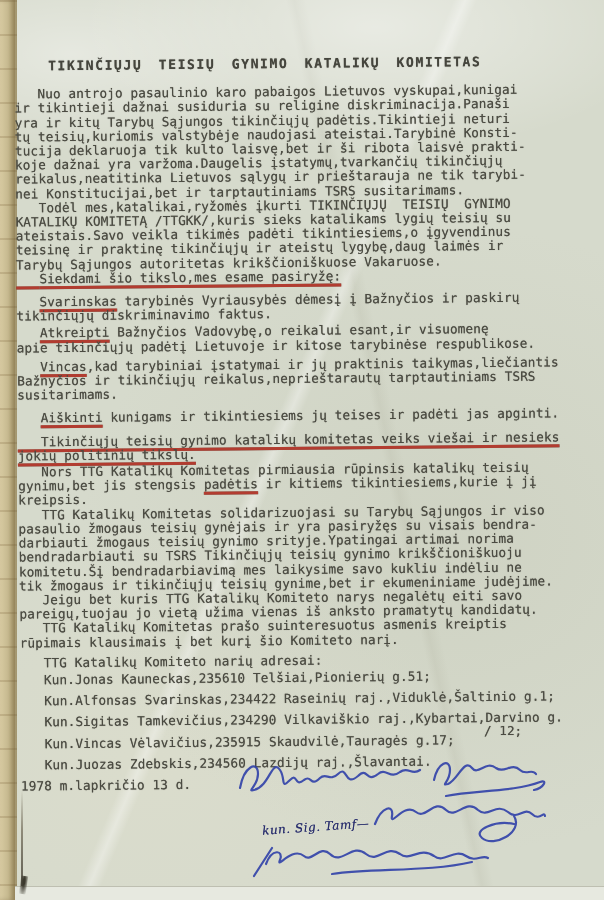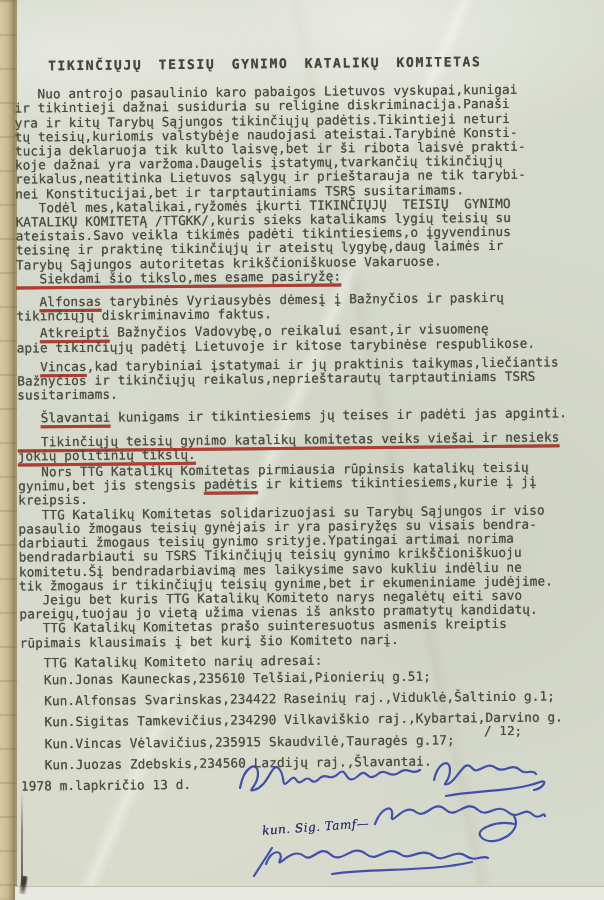--- a/index.html
+++ b/index.html
@@ -113,28 +113,28 @@
 tucija deklaruoja tik kulto laisvę,bet ir ši ribota laisvė prakti-
 koje dažnai yra varžoma.Daugelis įstatymų,tvarkančių tikinčiųjų
 reikalus,neatitinka Lietuvos sąlygų ir prieštarauja ne tik tarybi-
 nei Konstitucijai,bet ir tarptautiniams TSRS susitarimams.</span></p>
         <p class="para"><span>   Todėl mes,katalikai,ryžomės įkurti TIKINČIŲJŲ  TEISIŲ  GYNIMO
 KATALIKŲ KOMITETĄ /TTGKK/,kuris sieks katalikams lygių teisių su
 ateistais.Savo veikla tikimės padėti tikintiesiems,o įgyvendinus
 teisinę ir praktinę tikinčiųjų ir ateistų lygybę,daug laimės ir
 Tarybų Sąjungos autoritetas krikščioniškuose Vakaruose.
 </span><span class="ru">   Siekdami šio tikslo,mes esame pasiryžę:</span></p>
-        <p class="para"><span>   </span><span class="ru">Alfonsas</span><span> tarybinės Vyriausybės dėmesį į Bažnyčios ir paskirų
+        <p class="para"><span>   </span><span class="ru">Svarinskas</span><span> tarybinės Vyriausybės dėmesį į Bažnyčios ir paskirų
 tikinčiųjų diskriminavimo faktus.</span></p>
         <p class="para"><span>   </span><span class="ru">Atkreipti</span><span> Bažnyčios Vadovybę,o reikalui esant,ir visuomenę
 apie tikinčiųjų padėtį Lietuvoje ir kitose tarybinėse respublikose.</span></p>
         <p class="para"><span>   </span><span class="ru">Vincas</span><span>,kad tarybiniai įstatymai ir jų praktinis taikymas,liečiantis
 Bažnyčios ir tikinčiųjų reikalus,neprieštarautų tarptautiniams TSRS
 susitarimams.</span></p>
-        <p class="para"><span>   </span><span class="ru">Šlavantai</span><span> kunigams ir tikintiesiems jų teises ir padėti jas apginti.</span></p>
+        <p class="para"><span>   </span><span class="ru">Aiškinti</span><span> kunigams ir tikintiesiems jų teises ir padėti jas apginti.</span></p>
         <p class="para"><span class="ru">   Tikinčiųjų teisių gynimo katalikų komitetas veiks viešai ir nesieks
 jokių politinių tikslų.</span></p>
         <p class="para"><span>   Nors TTG Katalikų Komitetas pirmiausia rūpinsis katalikų teisių
 gynimu,bet jis stengsis </span><span class="ru">padėtis</span><span> ir kitiems tikintiesiems,kurie į jį
 kreipsis.</span></p>
         <p class="para"><span>   TTG Katalikų Komitetas solidarizuojasi su Tarybų Sąjungos ir viso
 pasaulio žmogaus teisių gynėjais ir yra pasiryžęs su visais bendra-
 darbiauti žmogaus teisių gynimo srityje.Ypatingai artimai norima
 bendradarbiauti su TSRS Tikinčiųjų teisių gynimo krikščioniškuoju
 komitetu.Šį bendradarbiavimą mes laikysime savo kukliu indėliu ne

